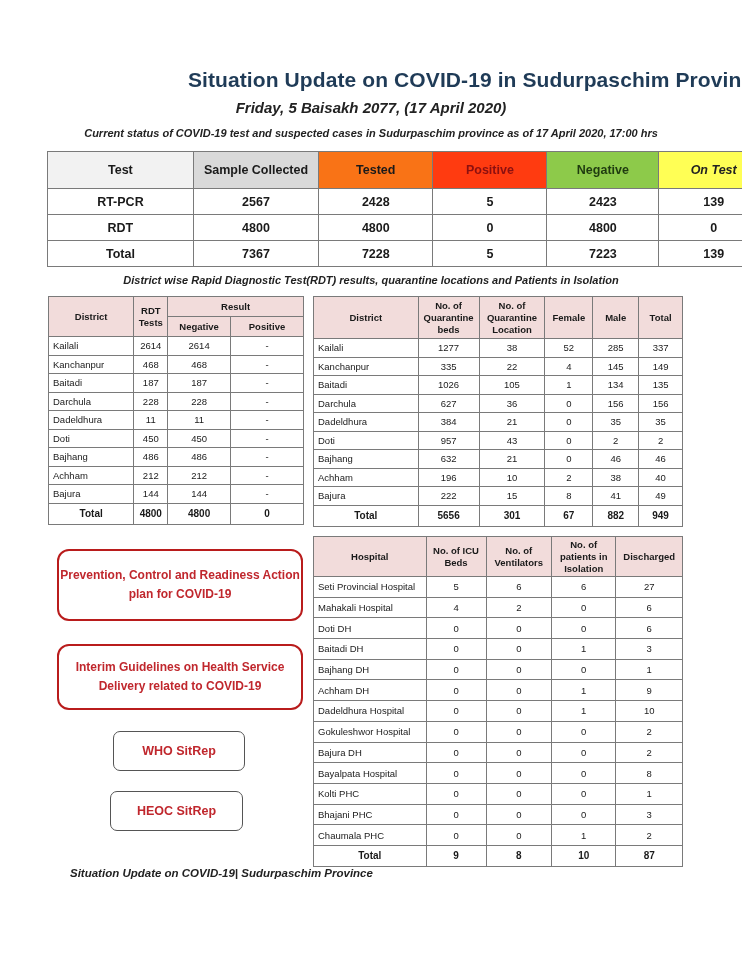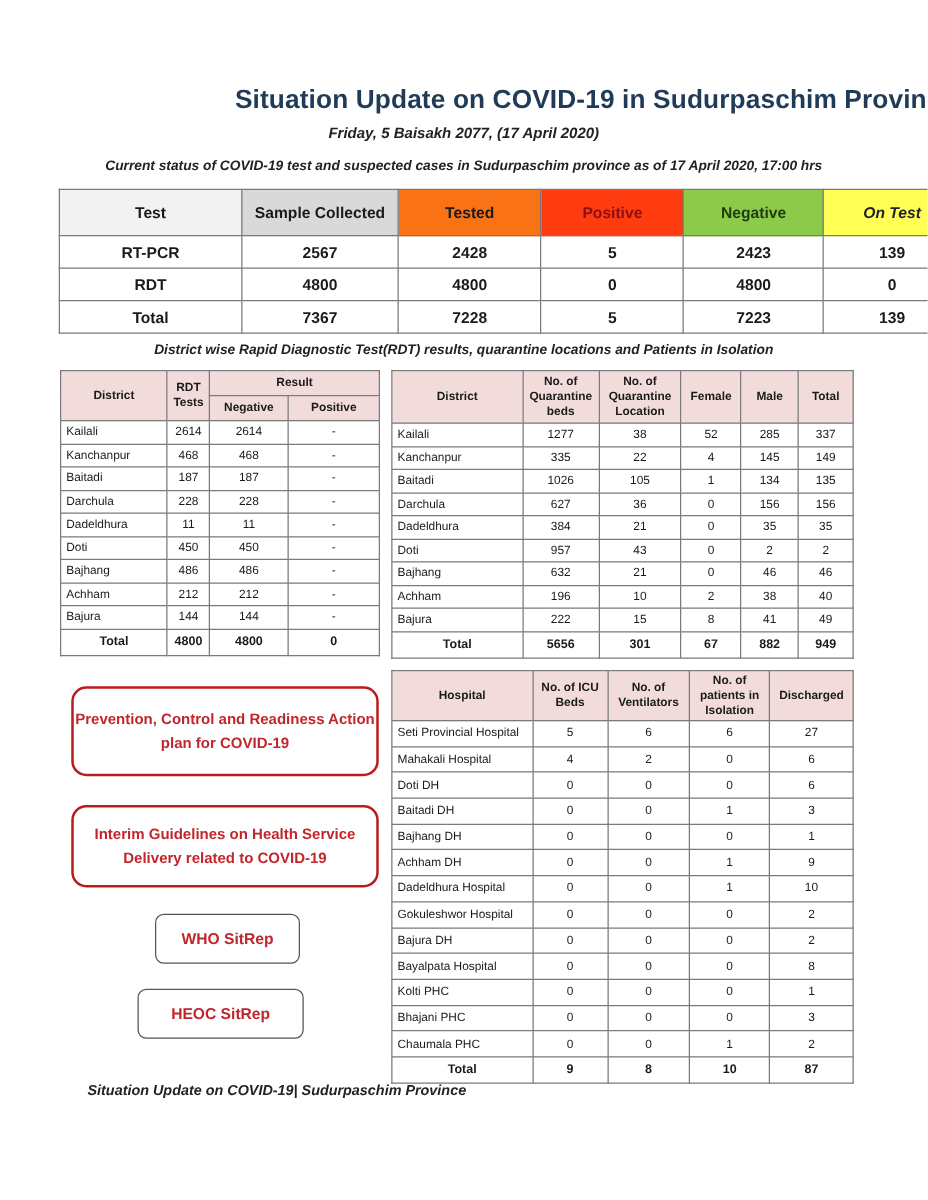--- a/index.html
+++ b/index.html
@@ -1,18 +1,18 @@
 <!DOCTYPE html>
 <html><head>
 <meta charset="utf-8">
 <style>
   html, body { margin: 0; padding: 0; background: #ffffff; }
   body { width: 742px; height: 960px; position: relative; font-family: "Liberation Sans", sans-serif; color: #1a1a1a; overflow: hidden; }
   .title { position: absolute; left: 0; width: 742px; top: 68px; text-align: right; font-size: 21px; font-weight: bold; color: #1f3b57; letter-spacing: 0.1px; margin-left: 23px; }
-  .subtitle { position: absolute; left: 0; width: 742px; top: 99px; text-align: center; font-size: 12px; font-style: italic; font-weight: bold; color: #222; }
+  .subtitle { position: absolute; left: 0; width: 742px; top: 99px; text-align: center; font-size: 15px; font-style: italic; font-weight: bold; color: #222; }
   .status-line { position: absolute; left: 0; width: 742px; top: 127px; text-align: center; font-size: 11px; font-style: italic; font-weight: bold; color: #222; }
   .section-line { position: absolute; left: 0; width: 742px; top: 274px; text-align: center; font-size: 11px; font-style: italic; font-weight: bold; color: #222; }
   .footer { position: absolute; left: 70px; top: 867px; font-size: 11.5px; font-style: italic; font-weight: bold; color: #222; }
 
   table { border-collapse: collapse; position: absolute; }
   td, th { border: 1px solid #7a7a7a; text-align: center; padding: 0; }
 
   
   #t-main { left: 47px; top: 151px; width: 722px; font-size: 12.5px; }
   #t-main th { font-weight: bold; height: 36px; font-size: 12.5px; }
@@ -39,21 +39,21 @@
   #t-quar th { height: 41px; }
 
   #t-hosp { left: 313px; top: 536px; width: 370px; }
   #t-hosp th { height: 39px; }
   #t-hosp td { height: 19.7px; }
 
   .linkbox { position: absolute; border: 2px solid #b91c1c; border-radius: 12px; text-align: center; font-weight: bold; color: #c0272d; font-size: 12px; line-height: 19px; display: flex; align-items: center; justify-content: center; box-sizing: border-box; background: #fff; cursor: pointer; }
   .linkbox.gray { border: 1.5px solid #555; border-radius: 7px; font-size: 12.5px; }
   #box-prevention { left: 57px; top: 549px; width: 246px; height: 72px; }
   #box-interim { left: 57px; top: 644px; width: 246px; height: 66px; }
-  #box-who { left: 124px; top: 731px; width: 116px; height: 40px; }
+  #box-who { left: 113px; top: 731px; width: 132px; height: 40px; }
   #box-heoc { left: 110px; top: 791px; width: 133px; height: 40px; }
 </style>
 </head>
 <body>
 
 <div class="title">Situation Update on  COVID-19 in Sudurpaschim Province</div>
 <div class="subtitle">Friday, 5  Baisakh 2077, (17 April 2020)</div>
 <div class="status-line">Current status of COVID-19 test and suspected cases in Sudurpaschim province as of 17 April 2020, 17:00 hrs</div>
 
 <table id="t-main">

